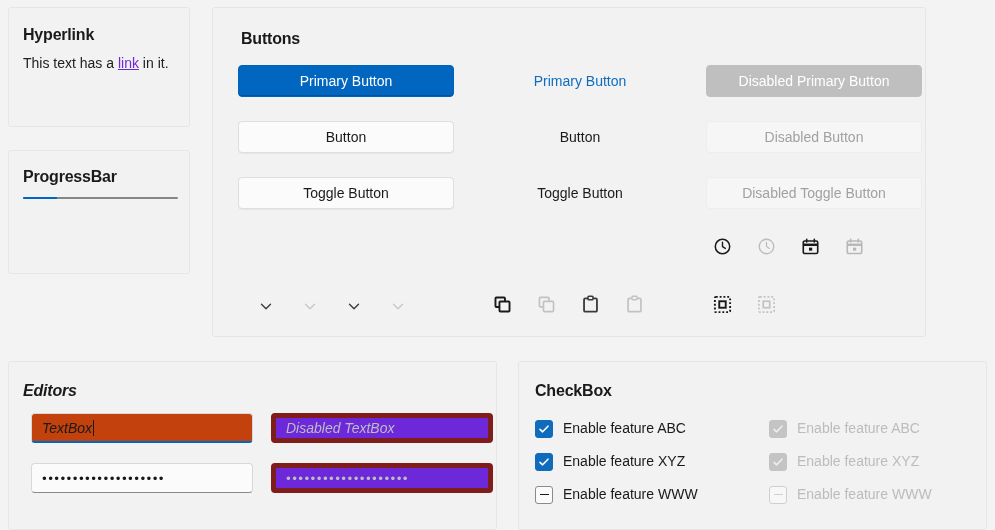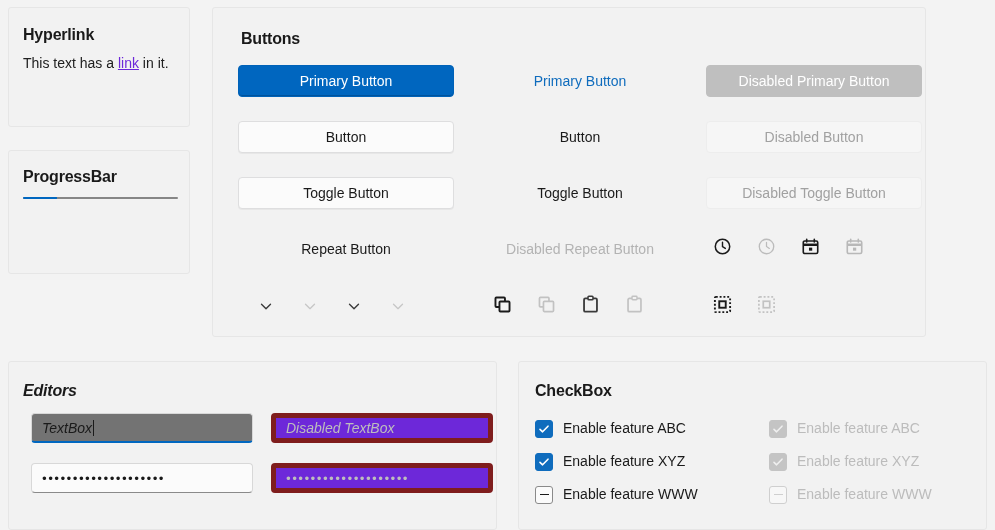--- a/index.html
+++ b/index.html
@@ -121,21 +121,21 @@
     box-sizing: border-box;
     position: absolute;
     width: 222px; height: 30px;
     border-radius: 4px;
     font-family: "Liberation Sans", sans-serif;
     font-size: 14px;
     padding: 0 10px;
     display: flex; align-items: center;
   }
   .tb-focus {
-    background: #737373; border: 1px solid #d8d8d8;
+    background: #c2410c; border: 1px solid #d8d8d8;
     border-bottom: 2px solid #0067c0; color: #1a1a1a;
   }
   .tb-normal {
     background: #fbfbfb; border: 1px solid #d8d8d8;
     border-bottom: 1px solid #8a8a8a; color: #1a1a1a;
   }
   .tb-disabled {
     background: #6d28d9; border: 5px solid #7f1d1d; color: #bdbdbd; text-align: right;
   }
   .caret {
@@ -217,29 +217,20 @@
         <button class="btn btn-standard">Toggle Button</button>
       </div>
       <div class="cell">
         <button class="btn btn-plain-text">Toggle Button</button>
       </div>
       <div class="cell">
         <button class="btn btn-disabled">Disabled Toggle Button</button>
       </div>
     </div>
 
-    <div class="btn-row">
-      <div class="cell">
-        <button class="btn btn-plain-text">Repeat Button</button>
-      </div>
-      <div class="cell">
-        <button class="btn btn-plain-disabled">Disabled Repeat Button</button>
-      </div>
-      <div class="cell"></div>
-    </div>
   </div>
 
   <div class="icon-rows">
 
     <div class="icon-row">
 
       <button class="ibtn" style="left:478px;top:9px;">
         <span>
           <svg width="19" height="19" viewBox="0 0 20 20">
             <circle cx="10" cy="10" r="7.6" fill="none" stroke="#1a1a1a" stroke-width="1.6"></circle>

